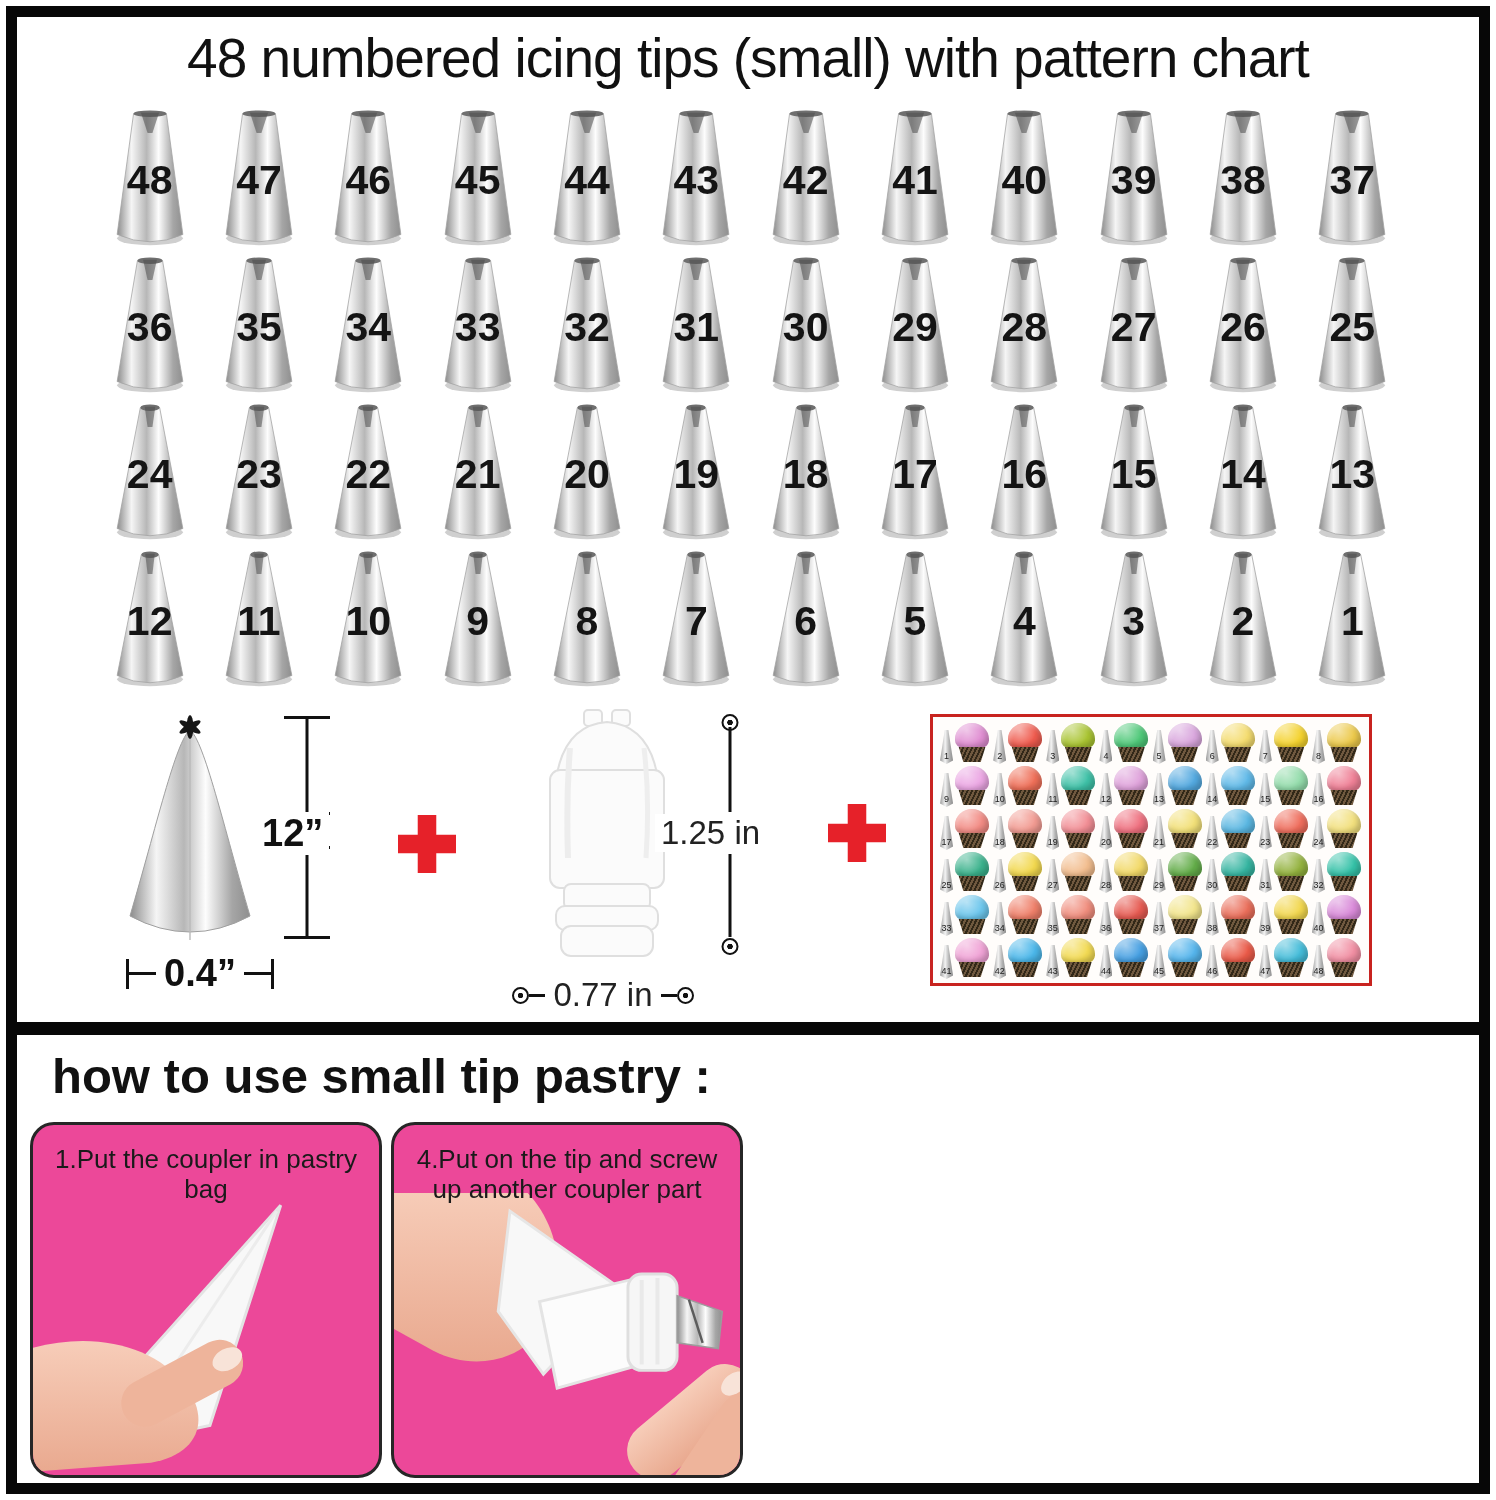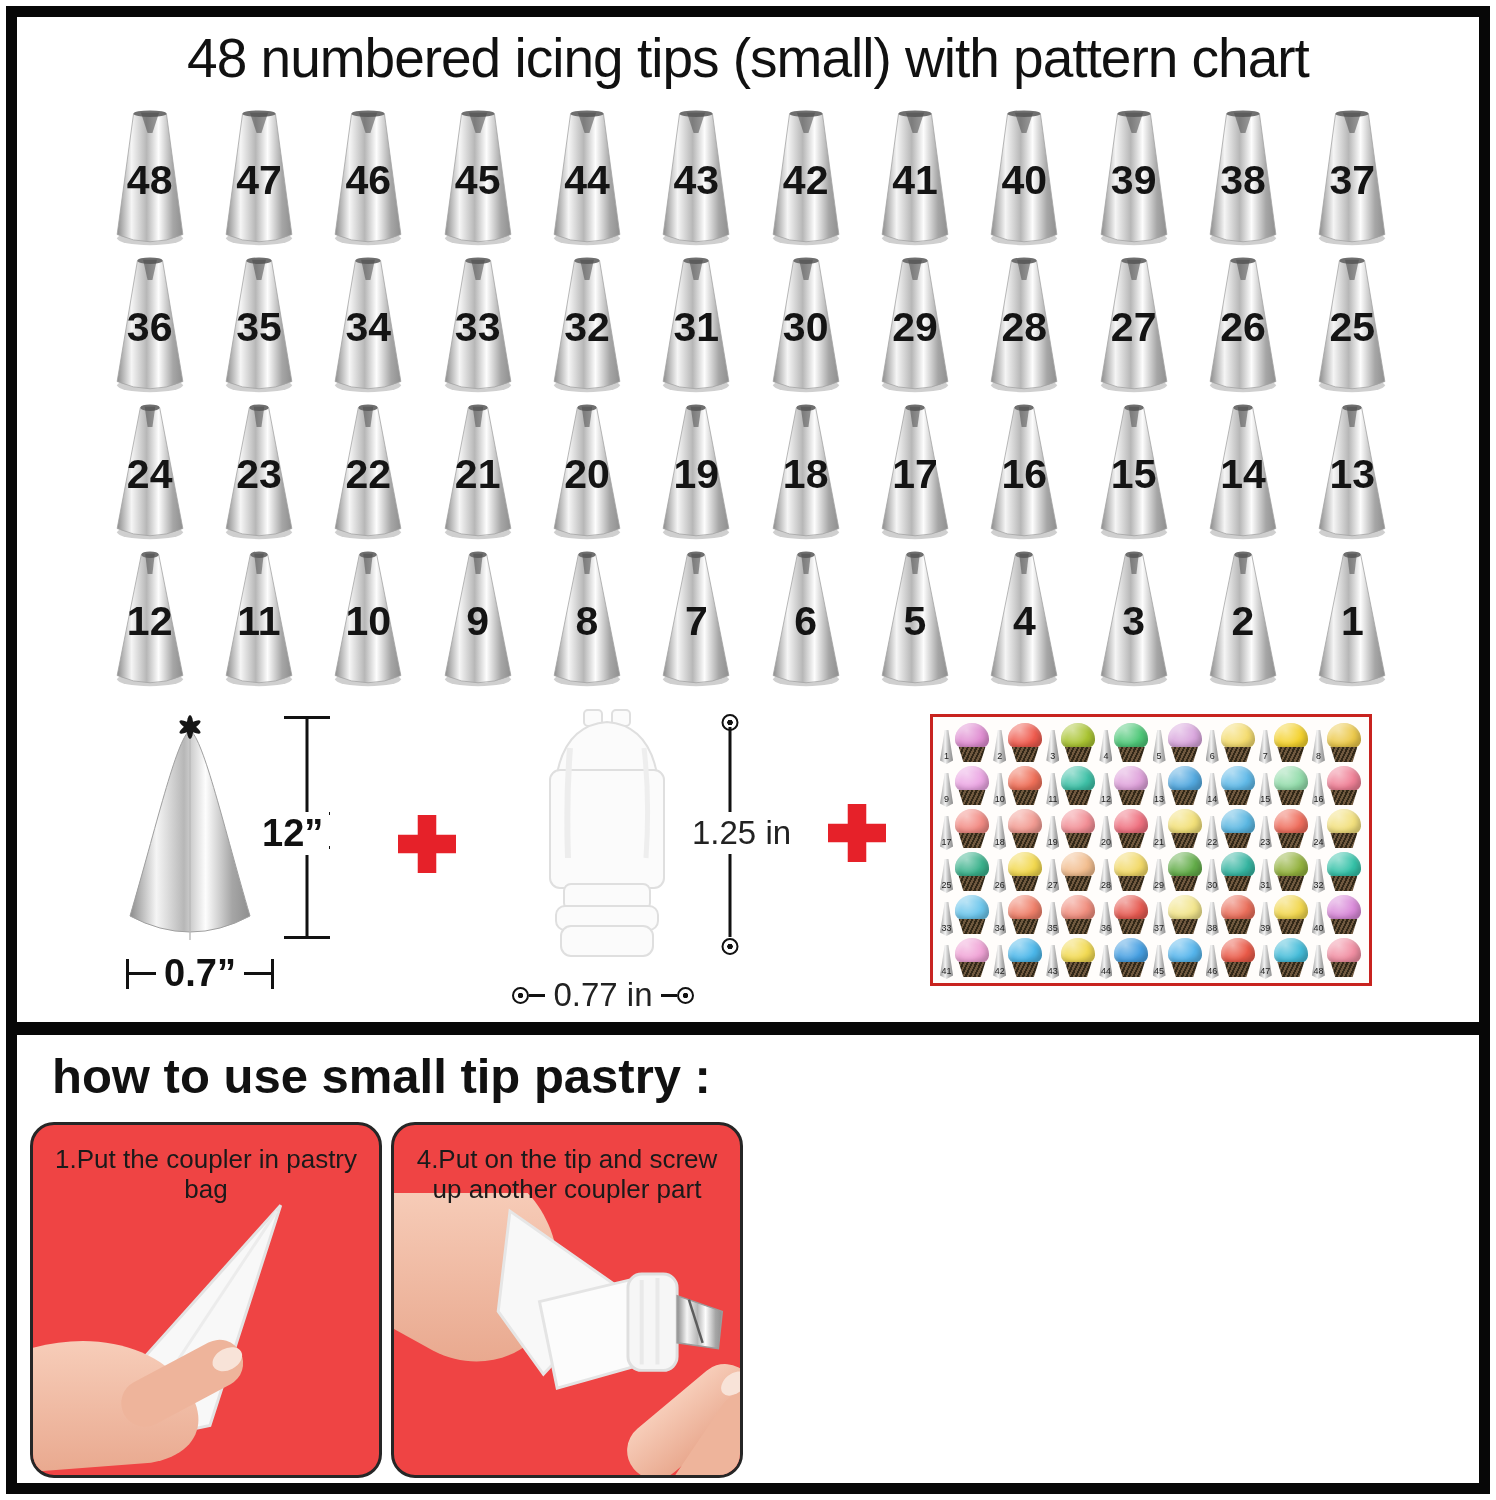--- a/index.html
+++ b/index.html
@@ -56,21 +56,21 @@
   .pc-cake{position:relative;width:36px;height:41px;flex:0 0 auto;}
   .pc-frost{width:34px;height:27px;margin:0 auto;border-radius:55% 55% 46% 46%/65% 65% 40% 40%;
             box-shadow:inset -3px -4px 5px rgba(0,0,0,.22), inset 2px 3px 4px rgba(255,255,255,.35);}
   .pc-cup{width:29px;height:15px;margin:-3px auto 0;
           clip-path:polygon(4% 0,96% 0,80% 100%,20% 100%);
           background:repeating-linear-gradient(115deg,#322818 0 2px,#70593f 2px 4px);}
 
   
   .howto-heading{position:absolute;left:52px;top:1048px;font-size:49px;font-weight:bold;}
   .steps-row{position:absolute;left:30px;top:1122px;width:1436px;display:flex;gap:9px;}
-  .step-panel{position:relative;box-sizing:border-box;width:352px;height:356px;background:#ef4444;
+  .step-panel{position:relative;box-sizing:border-box;width:352px;height:356px;background:#ec4899;
               border:3px solid #262626;border-radius:24px;overflow:hidden;}
   .step-caption{position:relative;z-index:2;margin:20px auto 0;max-width:315px;text-align:center;
                 font-size:26px;line-height:1.15;color:#1a1a1a;}
   .step-art{position:absolute;left:0;bottom:0;width:100%;height:282px;z-index:1;}
 </style>
 </head>
 <body>
 
 <svg width="0" height="0" style="position:absolute" aria-hidden="true">
   <defs>
@@ -546,21 +546,21 @@
     <div class="cap" style="top:96px;"></div>
     <div class="cap" style="top:130px;"></div>
     <div class="seg" style="top:132px;height:88px;"></div>
     <div class="cap" style="top:220px;"></div>
   </div>
   <div class="dim-label dim-bold" style="left:256px;top:812px;">12”</div>
 
   <div class="hdim" style="left:126px;top:952px;width:148px;">
     <div class="bar"></div>
       <div class="line"></div>
-    <div class="lbl dim-bold">0.7”</div>
+    <div class="lbl dim-bold">0.4”</div>
     <div class="line"></div>
       <div class="bar"></div>
   </div>
 
   <div class="plus" style="left:398px;top:815px;"></div>
 
   <svg class="coupler-svg" viewBox="0 0 158 254">
     <g fill="#fbfbfb" stroke="#dfdfdf" stroke-width="2">
       <rect x="56" y="2" width="18" height="16" rx="4"></rect>
       <rect x="84" y="2" width="18" height="16" rx="4"></rect>
@@ -573,21 +573,21 @@
     <path d="M42,40 Q38,90 40,150" stroke="#ededed" stroke-width="6" fill="none"></path>
     <path d="M116,40 Q122,90 118,150" stroke="#eeeeee" stroke-width="5" fill="none"></path>
   </svg>
 
   <div class="vdim" style="left:720px;top:714px;width:20px;height:238px;">
     <div class="circ" style="top:0;"></div>
     <div class="seg" style="top:13px;height:85px;"></div>
     <div class="seg" style="top:140px;height:83px;"></div>
     <div class="circ" style="top:224px;"></div>
   </div>
-  <div class="dim-label dim-reg" style="left:686px;top:814px;">1.25 in</div>
+  <div class="dim-label dim-reg" style="left:655px;top:814px;">1.25 in</div>
 
   <div class="hdim" style="left:512px;top:976px;width:182px;">
     <div class="circ"></div>
       <div class="line"></div>
     <div class="lbl dim-reg">0.77 in</div>
     <div class="line"></div>
       <div class="circ"></div>
   </div>
 
   <div class="plus" style="left:828px;top:804px;"></div>

